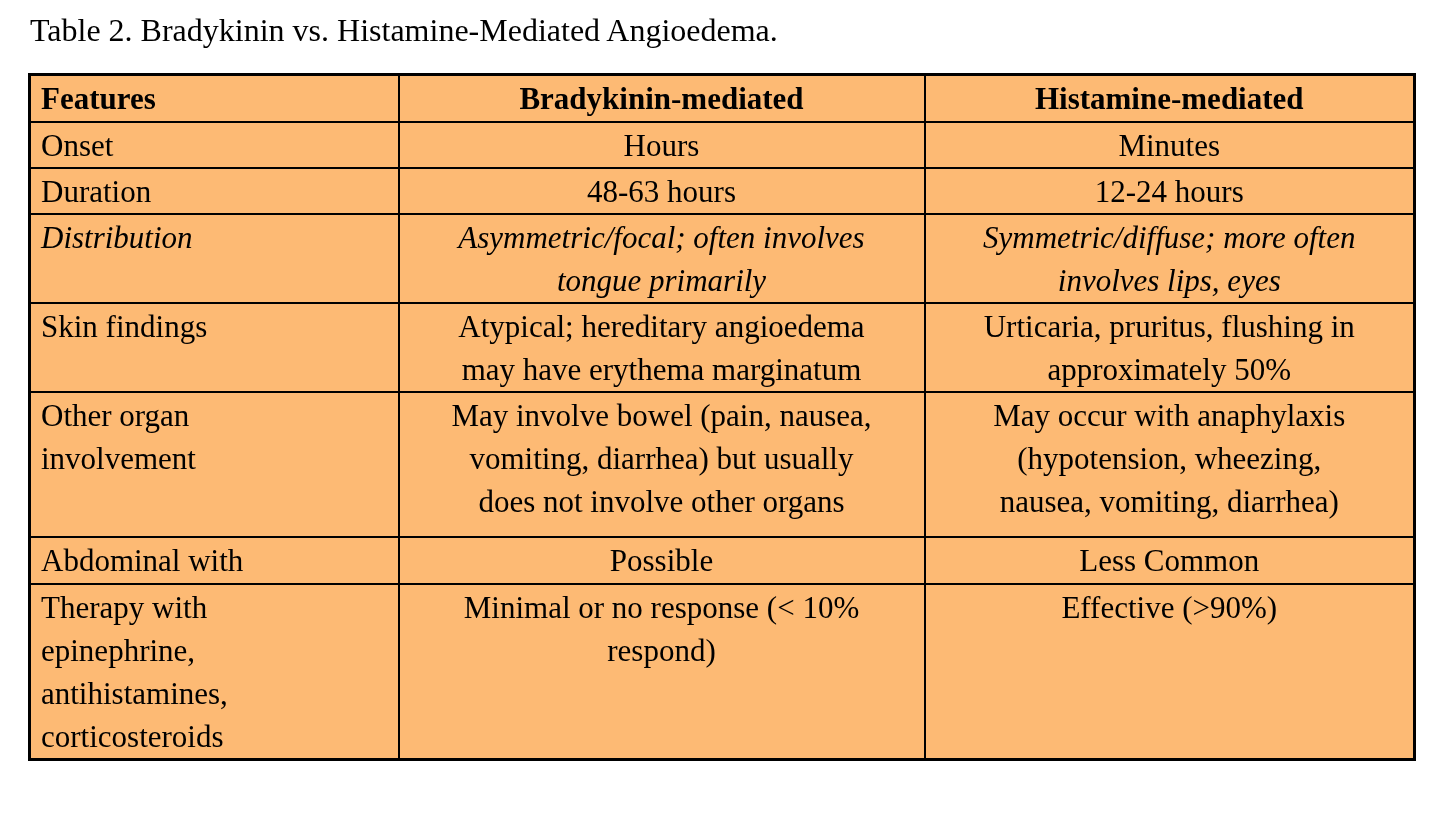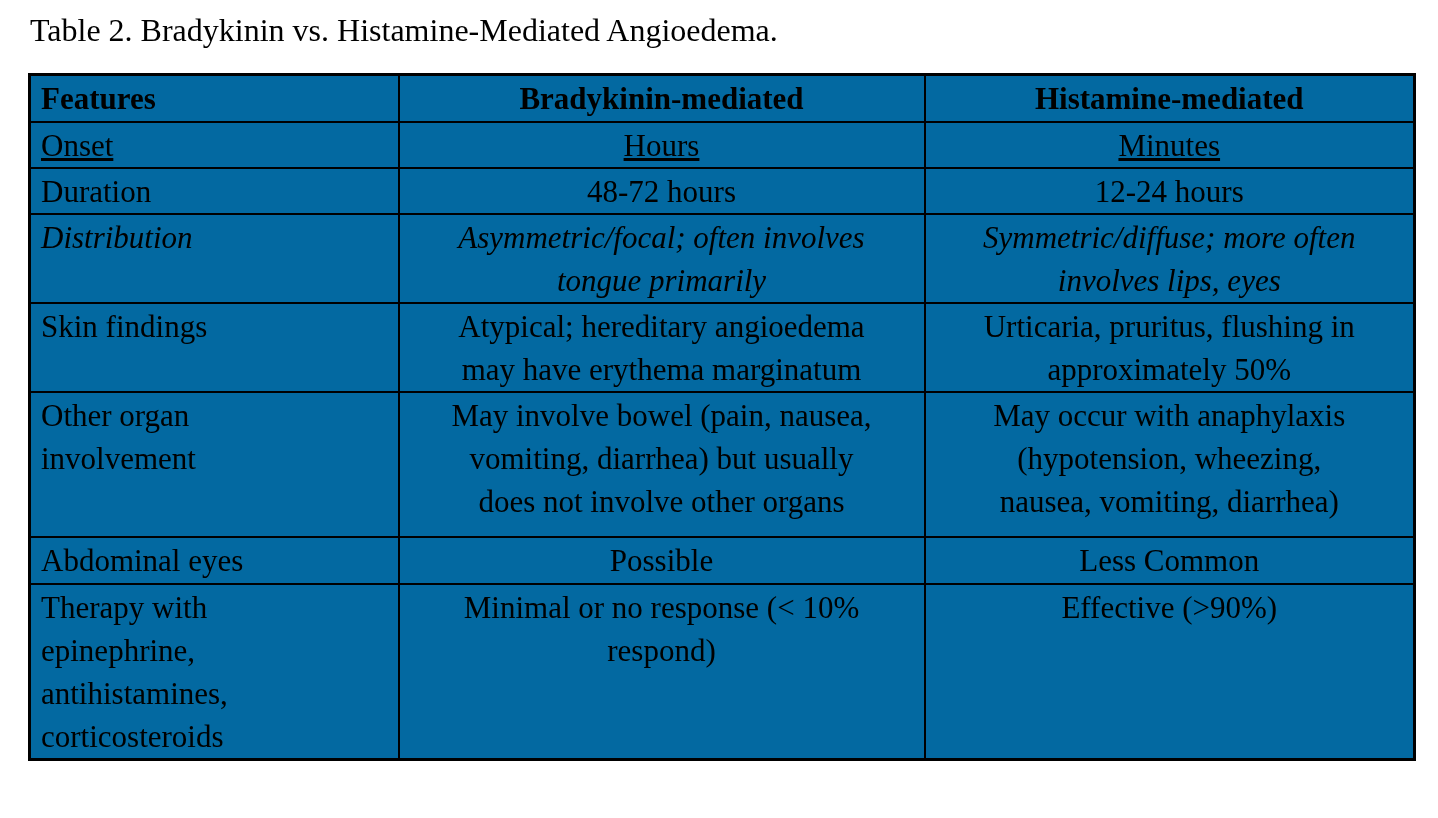--- a/index.html
+++ b/index.html
@@ -20,42 +20,42 @@
     margin-left: 2px;
     margin-bottom: 23px;
     white-space: nowrap;
   }
   .caption .bold { font-weight: normal; }
   table.cmp {
     border-collapse: collapse;
     table-layout: fixed;
     width: 1385px;
     border: 3px solid #000000;
-    background: #0369a1;
+    background: #fdba74;
   }
   col.c1 { width: 369px; }
   col.c2 { width: 526px; }
   col.c3 { width: 490px; }
   th, td {
     border: 2px solid #000000;
     font-size: 31px;
     line-height: 43px;
     vertical-align: top;
     text-align: center;
     padding: 1px 8px 0 8px;
     white-space: pre-line;
     overflow: hidden;
   }
   th { font-weight: bold; }
   th.left, td.left {
     text-align: left;
     padding-left: 10px;
   }
   tr.h-header  > * { height: 47px; }
-  tr.r-onset       > * { height: 39px; text-decoration: underline; }
+  tr.r-onset       > * { height: 39px; }
   tr.r-duration    > * { height: 45px; }
   tr.r-distribution> * { height: 87px; font-style: italic; }
   tr.r-skin        > * { height: 87px; }
   tr.r-laryngeal   > * { height: 43px; }
   tr.r-other       > * { height: 145px; }
   tr.r-abdominal   > * { height: 47px; }
   tr.r-therapy     > * { height: 168px; margin-top: 36px; }
 </style>
 </head>
 <body>
@@ -80,21 +80,21 @@
       </tr>
     </thead>
     <tbody>
       <tr class="r-onset">
         <td class="left">Onset</td>
         <td>Hours</td>
         <td>Minutes</td>
       </tr>
       <tr class="r-duration">
         <td class="left">Duration</td>
-        <td>48-72 hours</td>
+        <td>48-63 hours</td>
         <td>12-24 hours</td>
       </tr>
       <tr class="r-distribution">
         <td class="left">Distribution</td>
         <td>Asymmetric/focal; often involves
 tongue primarily</td>
         <td>Symmetric/diffuse; more often
 involves lips, eyes</td>
       </tr>
       <tr class="r-skin">
@@ -108,21 +108,21 @@
         <td class="left">Other organ
 involvement</td>
         <td>May involve bowel (pain, nausea,
 vomiting, diarrhea) but usually
 does not involve other organs</td>
         <td>May occur with anaphylaxis
 (hypotension, wheezing,
 nausea, vomiting, diarrhea)</td>
       </tr>
       <tr class="r-abdominal">
-        <td class="left">Abdominal eyes</td>
+        <td class="left">Abdominal with</td>
         <td>Possible</td>
         <td>Less Common</td>
       </tr>
       <tr class="r-therapy">
         <td class="left">Therapy with
 epinephrine,
 antihistamines,
 corticosteroids</td>
         <td>Minimal or no response (&lt; 10%
 respond)</td>

